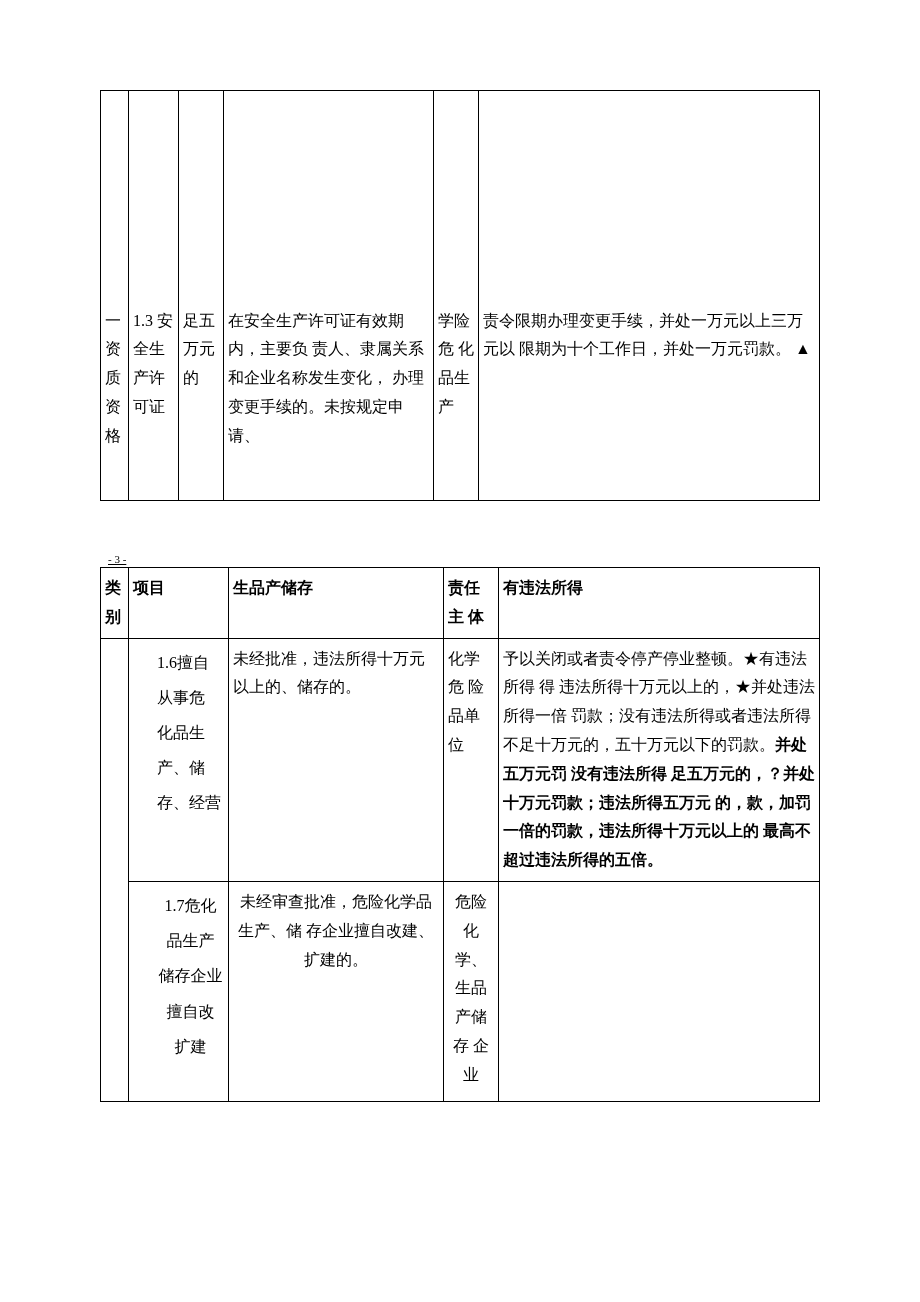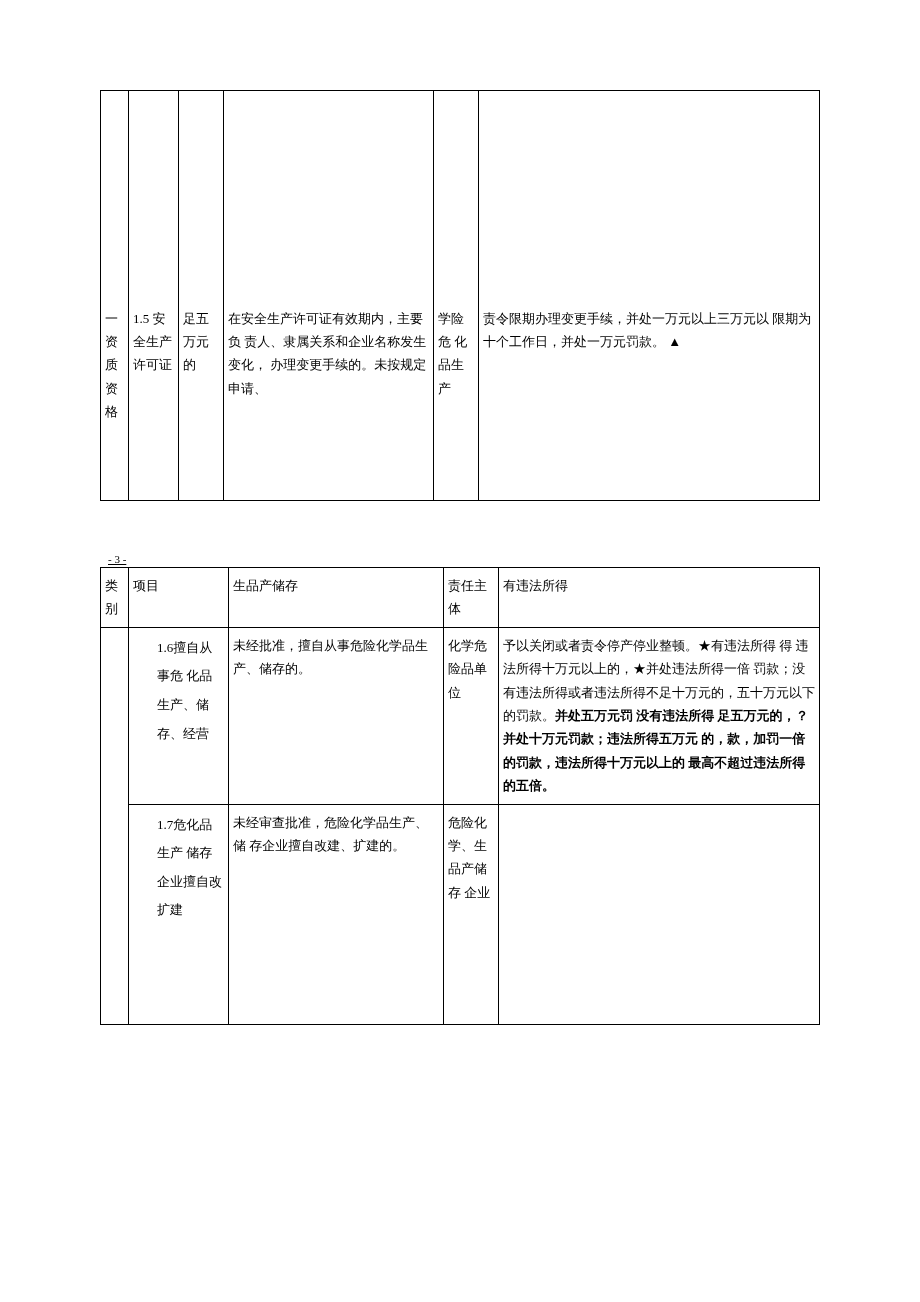--- a/index.html
+++ b/index.html
@@ -20,21 +20,21 @@
     }
     table {
       border-collapse: collapse;
       width: 100%;
       table-layout: fixed;
     }
     td, th {
       border: 1px solid #000;
       padding: 6px 4px;
       vertical-align: top;
-      font-size: 13px;
+      font-size: 16px;
       line-height: 1.8;
       text-align: left;
       word-wrap: break-word;
     }
     .table1 {
       margin-bottom: 10px;
     }
     .table1 .spacer-row td {
       height: 210px;
       border-bottom: none;
@@ -57,27 +57,28 @@
     }
     .table2-wrapper {
       padding: 0 100px 40px 100px;
     }
     .table2 .col0 { width: 28px; }
     .table2 .col1 { width: 100px; }
     .table2 .col2 { width: 215px; }
     .table2 .col3 { width: 55px; }
     .table2 .col4 { width: auto; }
     .table2 th {
-      font-weight: normal;
+      font-weight: bold;
     }
     .table2 .body-row td {
       height: 150px;
     }
     .table2 .tall-row td {
       height: 220px;
+      text-align: center;
     }
     .bold-inline { font-weight: bold; font-family: Liberation Serif, serif; }
     .project-item { line-height: 2.2; padding-left: 28px; }
   </style>
 </head>
 <body>
 
 <div class="page-wrapper">
   <table class="table1">
     <colgroup>
@@ -92,21 +93,21 @@
         <tr class="spacer-row">
       <td></td>
       <td></td>
       <td></td>
       <td></td>
       <td></td>
       <td></td>
     </tr>
     <tr class="content-row">
       <td class="cat-text">一 资 质 资 格</td>
-      <td>1.5 安全生产许可证</td>
+      <td>1.3 安全生产许可证</td>
       <td>足五万元的</td>
       <td>在安全生产许可证有效期内，主要负 责人、隶属关系和企业名称发生变化， 办理变更手续的。未按规定申请、</td>
       <td>学险危 化品生 产</td>
       <td>责令限期办理变更手续，并处一万元以上三万元以 限期为十个工作日，并处一万元罚款。  ▲</td>
     </tr>
   </tbody>
     </table>
 </div>
 
 <div class="page-num">- 3 -</div>
@@ -124,21 +125,21 @@
         <tr>
       <th>类 别</th>
       <th>项目</th>
       <th>生品产储存</th>
       <th>责任主 体</th>
       <th>有违法所得</th>
     </tr>
     <tr class="body-row">
       <td rowspan="2"></td>
       <td class="project-item">1.6擅自从事危 化品生产、储存、经营</td>
-      <td>未经批准，擅自从事危险化学品生产、储存的。</td>
+      <td>未经批准，违法所得十万元以上的、储存的。</td>
       <td>化学危  险品单  位</td>
       <td>
         <span>予以关闭或者责令停产停业整顿。★有违法所得 得 违法所得十万元以上的，★并处违法所得一倍 罚款；没有违法所得或者违法所得不足十万元的，五十万元以下的罚款。</span><span class="bold-inline">并处五万元罚 没有违法所得  足五万元的，？并处十万元罚款；违法所得五万元  的，款，加罚一倍的罚款，违法所得十万元以上的   最高不超过违法所得的五倍。</span>
       </td>
     </tr>
     <tr class="body-row tall-row">
       <td class="project-item">1.7危化品生产 储存企业擅自改 扩建</td>
       <td>未经审查批准，危险化学品生产、储  存企业擅自改建、扩建的。</td>
       <td>危险化 学、生品产储存  企业</td>
       <td></td>

